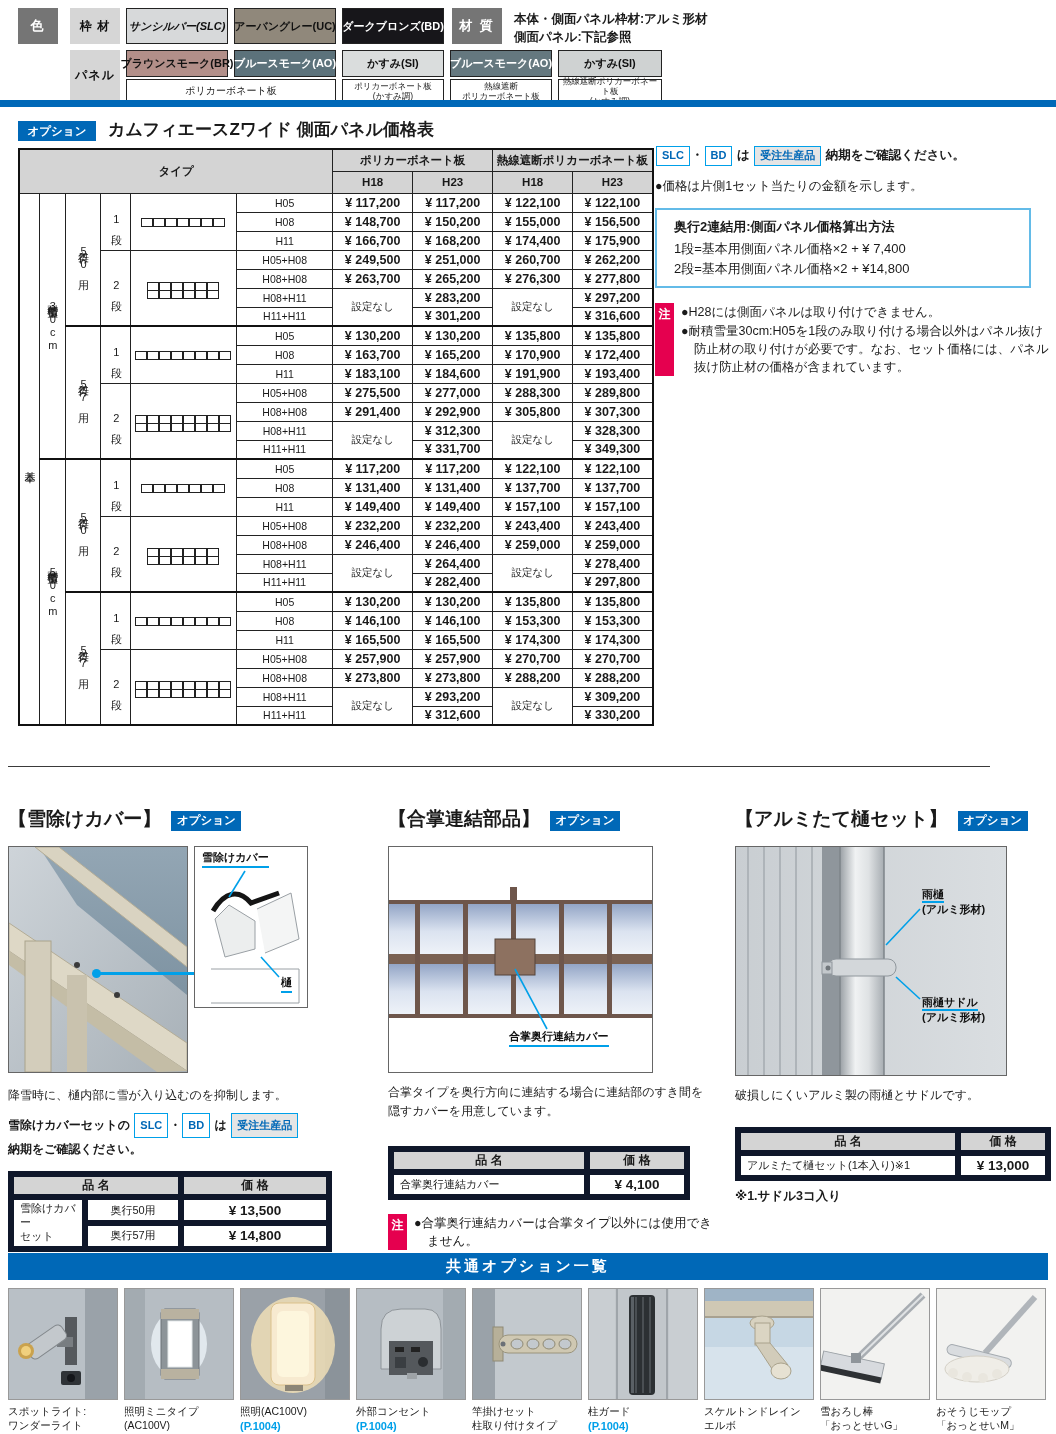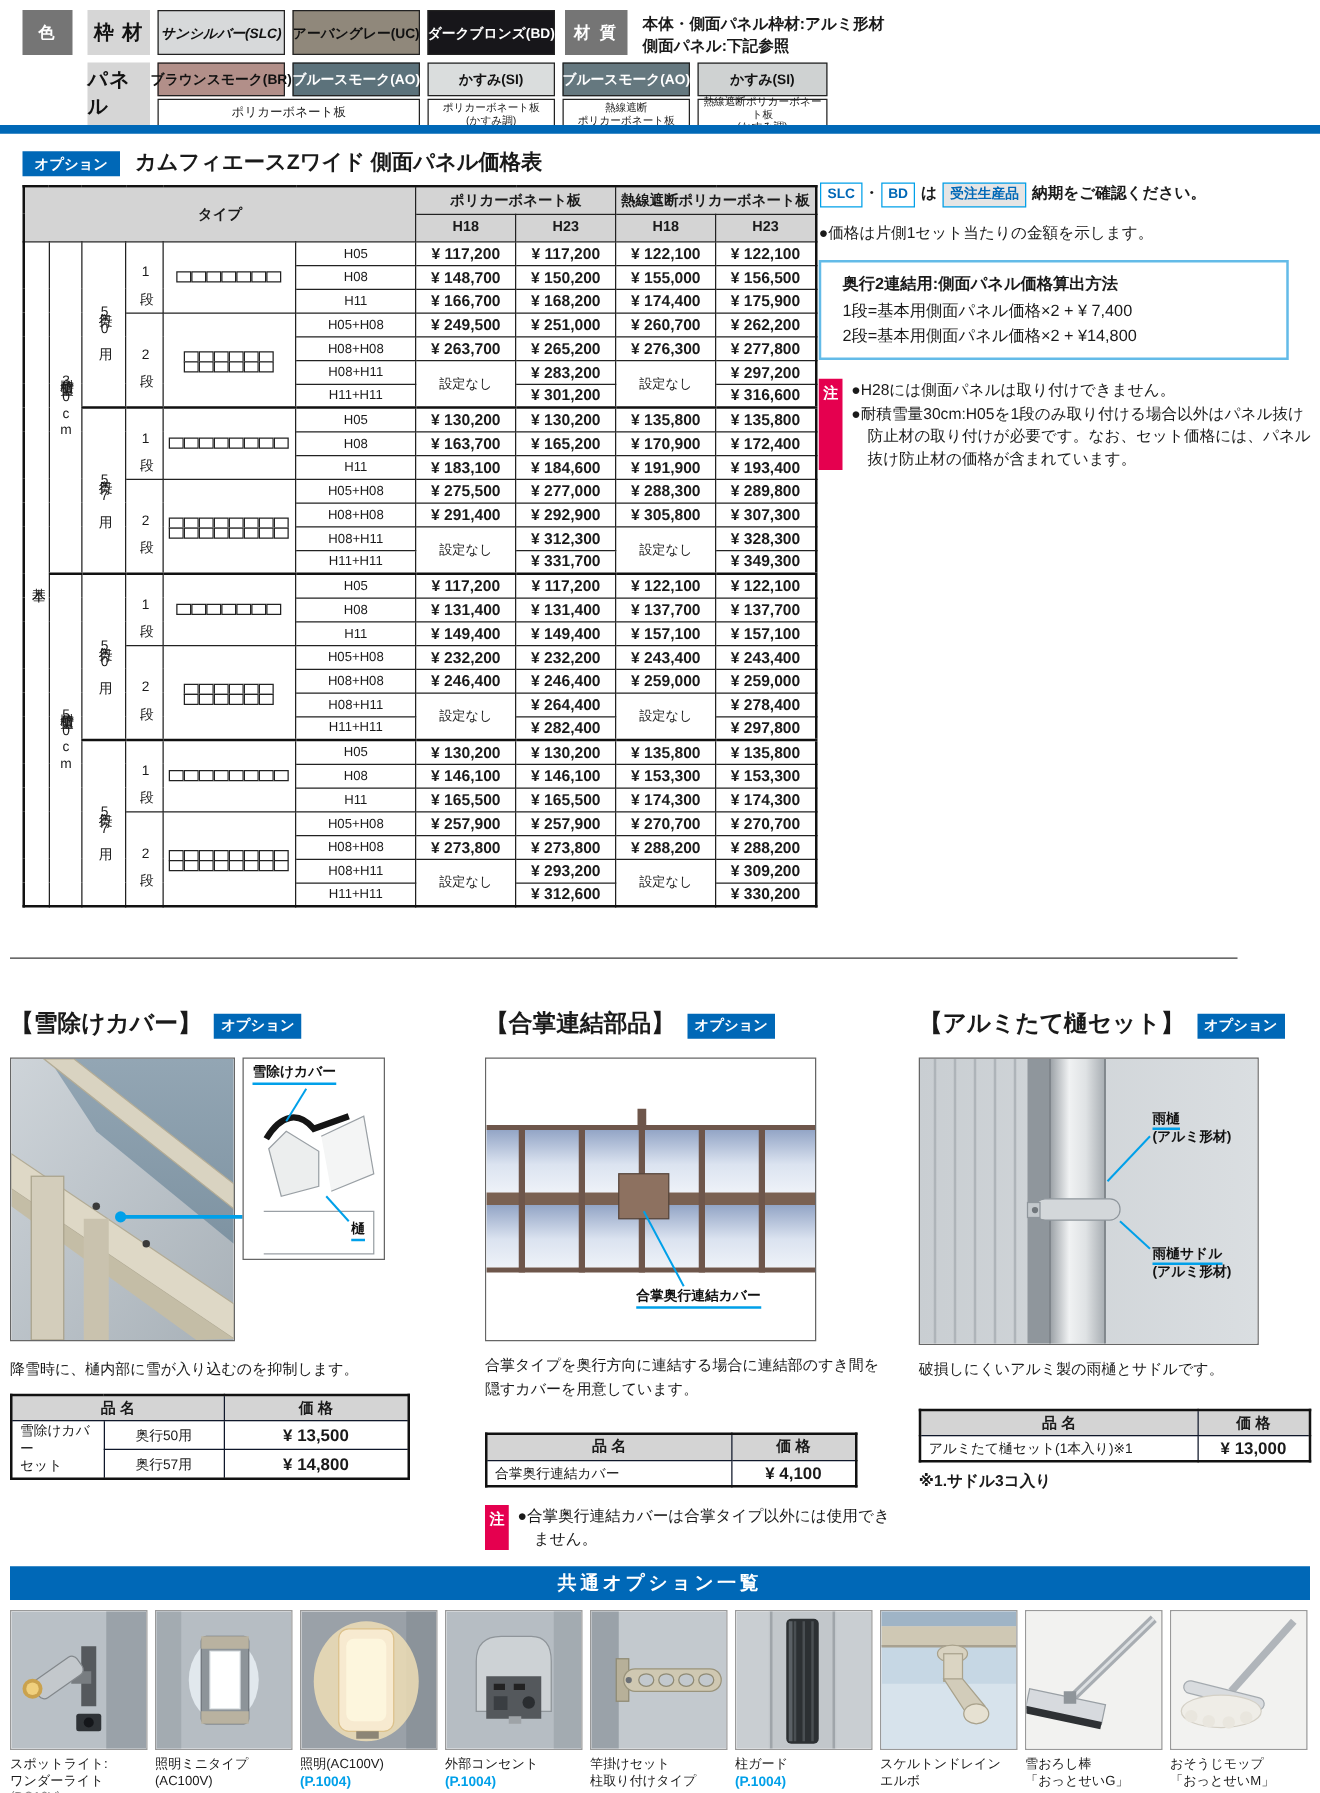--- a/index.html
+++ b/index.html
@@ -3,21 +3,21 @@
 <meta charset="utf-8">
 <style>
 *{box-sizing:border-box;margin:0;padding:0}
 html,body{width:1056px;height:1434px}
 body{position:relative;font-family:"Liberation Sans","DejaVu Sans",sans-serif;background:#fff;color:#1a1a1a;overflow:hidden}
 
 
 .legend{position:absolute;left:18px;top:6px;width:1034px;height:94px}
 .lg-box{position:absolute;display:flex;align-items:center;justify-content:center;font-weight:bold}
 .lg-dark{background:#757575;color:#fff;font-size:13px;letter-spacing:2px}
-.lg-light{background:#d6d6d6;color:#111;font-size:16px;letter-spacing:1px}
+.lg-light{background:#d6d6d6;color:#111;font-size:12px;letter-spacing:1px}
 .swatch{position:absolute;display:flex;align-items:center;justify-content:center;font-weight:bold;font-size:11px;border:1px solid #222;white-space:nowrap}
 .mat-name{position:absolute;display:flex;align-items:center;justify-content:center;text-align:center;font-size:8.5px;line-height:1.2;border:1px solid #222;background:#fff;white-space:pre-line}
 .mat-info{position:absolute;left:496px;top:4px;font-size:12.5px;font-weight:bold;line-height:1.45}
 .blue-band{position:absolute;left:0;top:100px;width:1056px;height:7px;background:#0068b7}
 
 
 .badge{background:#0068b7;color:#fff;font-size:11.5px;font-weight:bold;display:flex;align-items:center;justify-content:center}
 
 
 .pt-badge{position:absolute;left:18px;top:121px;width:78px;height:20px}
@@ -56,21 +56,21 @@
 .sections{position:absolute;left:8px;top:806px;width:1040px;height:440px}
 .section{position:absolute;top:0}
 .s1{left:0;width:350px}.s2{left:380px;width:330px}.s3{left:727px;width:316px}
 .sec-head{display:flex;align-items:center;gap:10px}
 .sec-title{font-size:19px;font-weight:bold}
 .sec-badge{width:70px;height:20px;margin-top:3px}
 .figure{position:relative;margin-top:14px}
 .caption{font-size:12px;margin-top:10px;line-height:1.55}
 .ord{font-size:12px;font-weight:bold;line-height:1.9;margin-top:8px}
 .small-table{border-collapse:collapse;border:2px solid #111;margin-top:10px;table-layout:fixed}
-.small-table th,.small-table td{border:1px solid #0f172a}
+.small-table th,.small-table td{border:6px solid #0f172a}
 .small-table th{background:#d4d4d4;font-size:12px;font-weight:bold;height:21px;text-align:center}
 .small-table td{font-size:11px;padding:2px 6px;height:18px}
 .small-table td.pr{font-size:13.5px;font-weight:bold;text-align:center;white-space:pre}
 .small-table td.var{text-align:center}
 .small-table td.prod{white-space:pre-line;line-height:1.25}
 .sec-note{display:flex;margin-top:14px;gap:7px}
 .footnote{font-size:12.5px;font-weight:bold;margin-top:7px}
 
 .diagram-label{position:absolute;font-size:11px;font-weight:bold;color:#111;white-space:nowrap}
 .cy-underline{border-bottom:2px solid #00a0e9;padding-bottom:1px}
@@ -523,20 +523,27 @@
           <path d="M16,122 L104,122 L104,156 L16,156" fill="none" stroke="#9aa0a5"></path>
           <path d="M18,64 C30,44 44,42 56,56 L84,46" fill="none" stroke="#151515" stroke-width="5"></path>
           <line x1="50" y1="24" x2="34" y2="50" stroke="#00a0e9" stroke-width="1.6"></line>
           <line x1="66" y1="110" x2="84" y2="130" stroke="#00a0e9" stroke-width="1.6"></line>
         </svg>
         <div class="diagram-label cy-underline" style="left:7px;top:3px">雪除けカバー</div>
         <div class="diagram-label cy-underline" style="left:86px;top:128px">樋</div>
       </div>
     </div>
     <div class="caption">降雪時に、樋内部に雪が入り込むのを抑制します。</div>
+    <div class="ord">
+      <span>雪除けカバーセットの</span>
+      <span class="chip">SLC</span><span>・</span><span class="chip">BD</span>
+      <span>は</span>
+      <span class="chip filled">受注生産品</span><br>
+      <span>納期をご確認ください。</span>
+    </div>
     <table class="small-table">
       <colgroup>
           <col style="width:74px">
           <col style="width:96px">
           <col style="width:148px">
         </colgroup>
       <tbody>
           <tr>
         <th colspan="2">品 名</th>
         <th>価 格</th>

